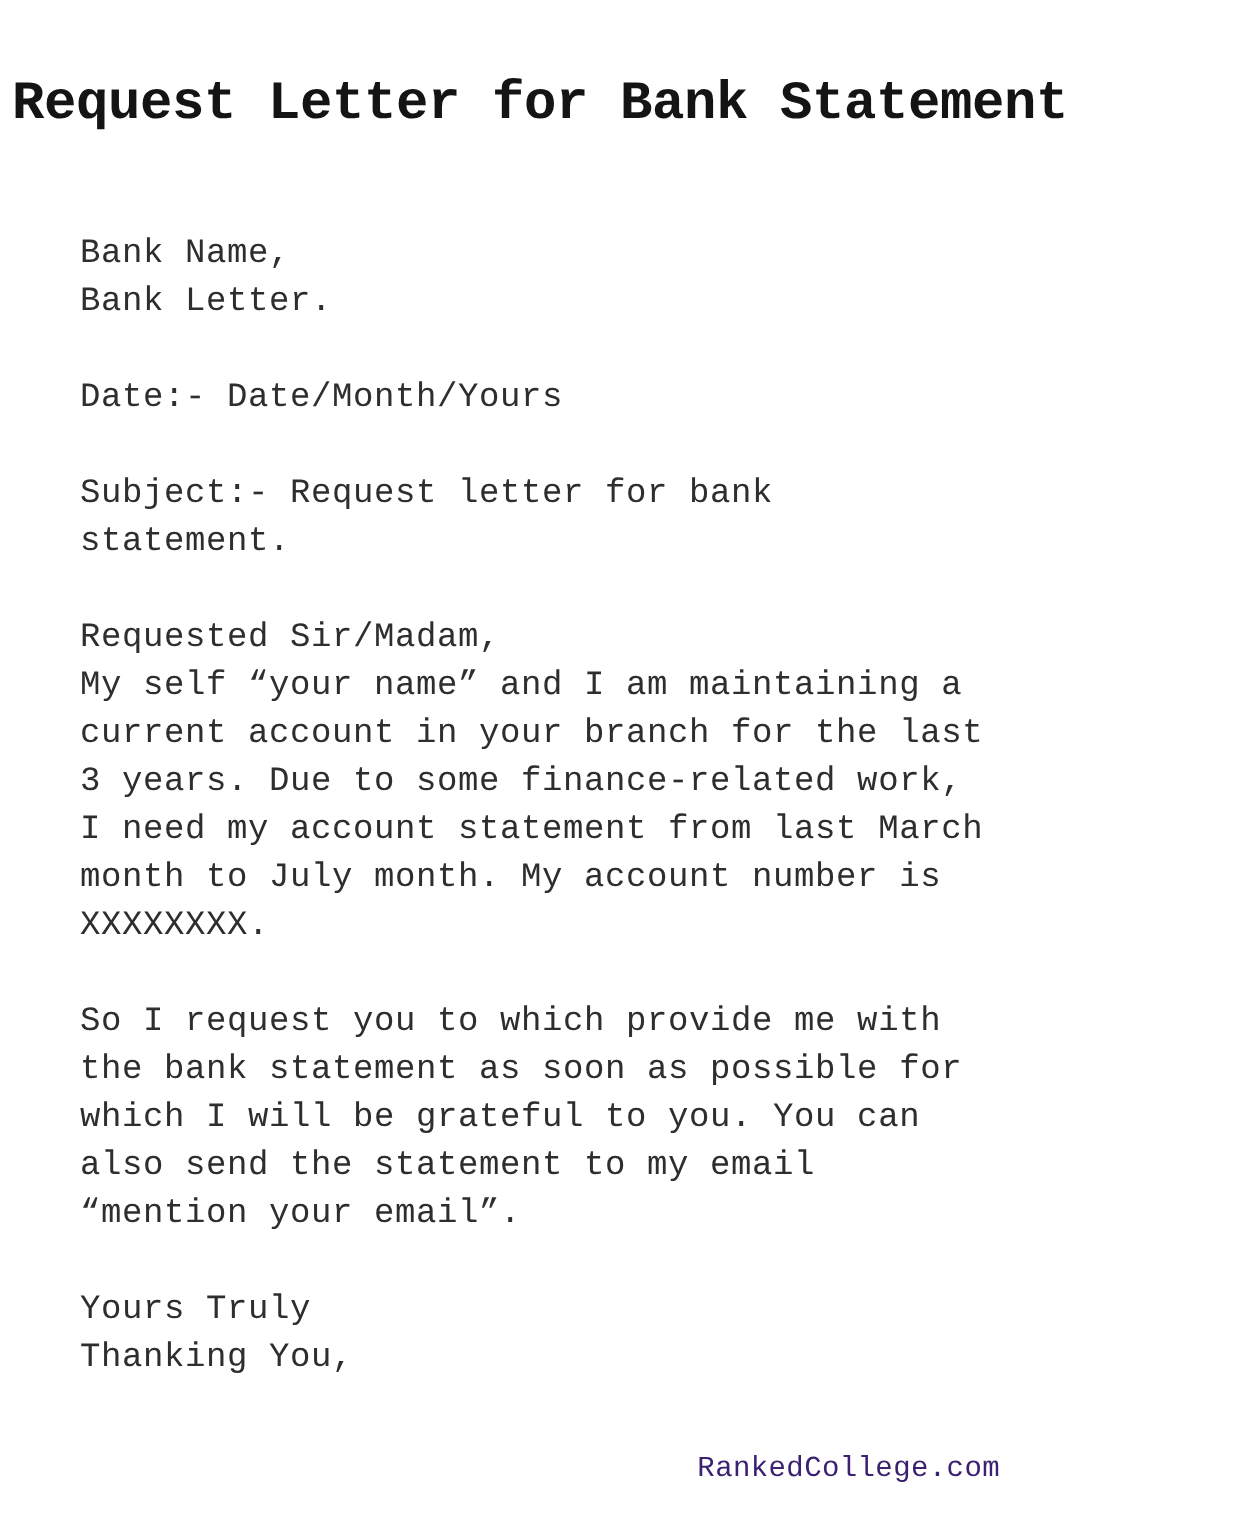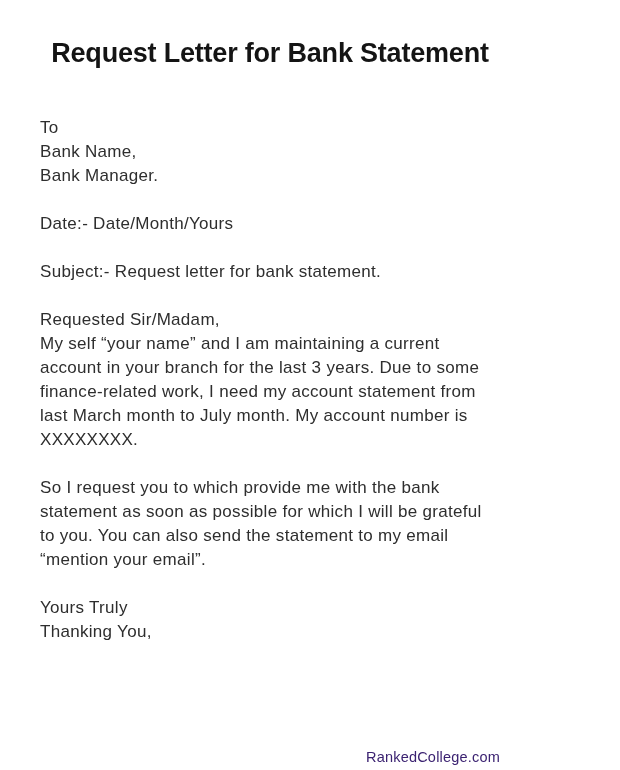--- a/index.html
+++ b/index.html
@@ -9,20 +9,21 @@
     width: 620px;
     height: 770px;
     position: relative;
     overflow: hidden;
   }
   .page {
     width: 540px;
     height: 770px;
     background: #ffffff;
     position: relative;
+    font-family: Liberation Mono, monospace;
   }
   .title {
     padding-top: 38px;
     text-align: center;
     font-size: 27px;
     line-height: 30px;
     font-weight: 800;
     letter-spacing: -0.2px;
     color: #141414;
   }
@@ -33,21 +34,21 @@
     font-size: 17px;
     line-height: 24px;
     letter-spacing: 0.3px;
     font-weight: 400;
   }
   .block { margin-bottom: 24px; }
   .para { max-width: 505px; }
   .footer {
     position: absolute;
     right: 40px;
-    bottom: 4px;
+    bottom: 26px;
     text-align: right;
   }
   .footer-link {
     color: #3b2271;
     font-size: 14.5px;
     line-height: 18px;
     letter-spacing: 0.2px;
     text-decoration: none;
     cursor: pointer;
     font-weight: 500;
@@ -56,23 +57,22 @@
 </head>
 <body>
 
 <div class="page">
 
   <h1 class="title">Request Letter for Bank Statement</h1>
 
   <div class="letter-body">
 
     <div class="block">
-      <div class="line">To</div>
       <div class="line">Bank Name,</div>
-      <div class="line">Bank Manager.</div>
+      <div class="line">Bank Letter.</div>
     </div>
 
     <div class="block line">Date:- Date/Month/Yours</div>
 
     <div class="block line">Subject:- Request letter for bank statement.</div>
 
     <div class="block">
       <div class="line">Requested Sir/Madam,</div>
       <p class="para">My self “your name” and I am maintaining a current account in your branch for the last 3 years. Due to some finance-related work, I need my account statement from last March month to July month. My account number is XXXXXXXX.</p>
     </div>

